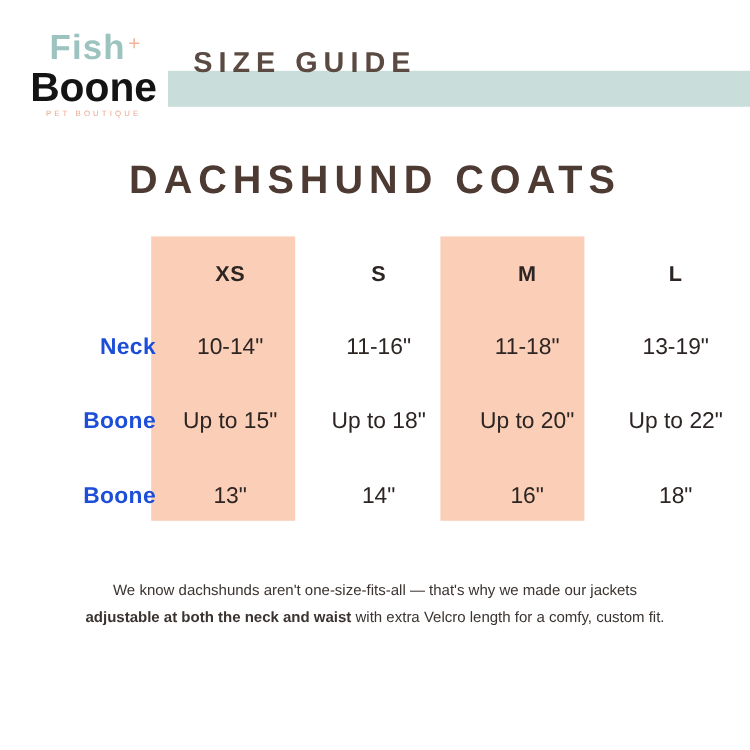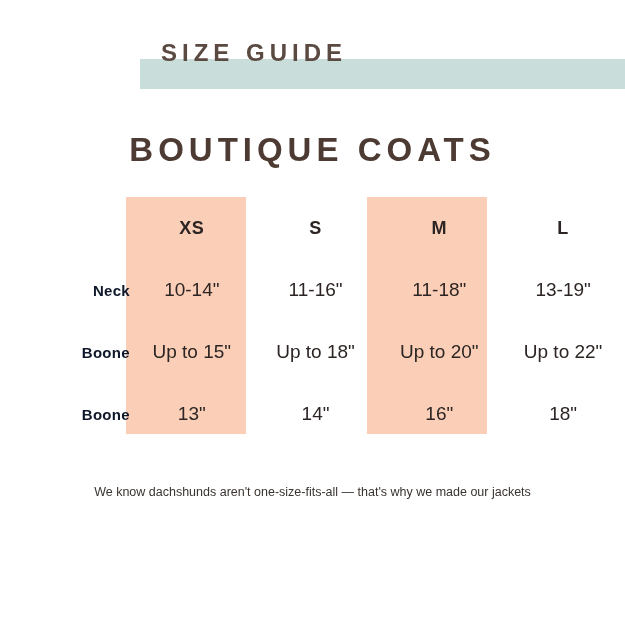--- a/index.html
+++ b/index.html
@@ -144,22 +144,22 @@
     color: #2c2523;
     text-align: center;
     height: 48px;
     letter-spacing: 0.5px;
   }
   th.spacer-head { height: 48px; }
 
   td.row-label {
     font-family: "Liberation Sans", sans-serif;
     font-weight: bold;
-    font-size: 15px;
-    color: #0f172a;
+    font-size: 19px;
+    color: #1d4ed8;
     text-align: right;
     padding-right: 14px;
     letter-spacing: 0.3px;
   }
   td.cell {
     font-family: "Liberation Sans", sans-serif;
     font-size: 19px;
     color: #2c2523;
     text-align: center;
   }
@@ -179,25 +179,32 @@
   .footer .line2 b {
     font-weight: bold;
   }
 </style>
 </head>
 <body>
 
 <div class="page">
 
   <div class="header">
+    <div class="logo">
+      <div>
+        <span class="logo-fish">Fish</span><span class="logo-plus">+</span>
+      </div>
+      <div class="logo-boone">Boone</div>
+      <div class="logo-sub">PET BOUTIQUE</div>
+    </div>
     <div class="banner"></div>
     <div class="banner-title">SIZE GUIDE</div>
   </div>
 
-  <div class="main-title">BOUTIQUE COATS</div>
+  <div class="main-title">DACHSHUND COATS</div>
 
   <div class="table-wrap">
     <div class="highlight-col hl-xs"></div>
     <div class="highlight-col hl-m"></div>
 
     <table class="size-table">
       <colgroup>
         <col class="col-label">
         <col class="col-size">
         <col class="col-size">
@@ -234,15 +241,16 @@
           <td class="cell">14"</td>
           <td class="cell">16"</td>
           <td class="cell">18"</td>
         </tr>
       </tbody>
     </table>
   </div>
 
   <div class="footer">
     <div class="line1">We know dachshunds aren't one-size-fits-all — that's why we made our jackets</div>
+    <div class="line2"><b>adjustable at both the neck and waist</b><span> with extra Velcro length for a comfy, custom fit.</span></div>
   </div>
 
 </div>
 
 </body></html>

